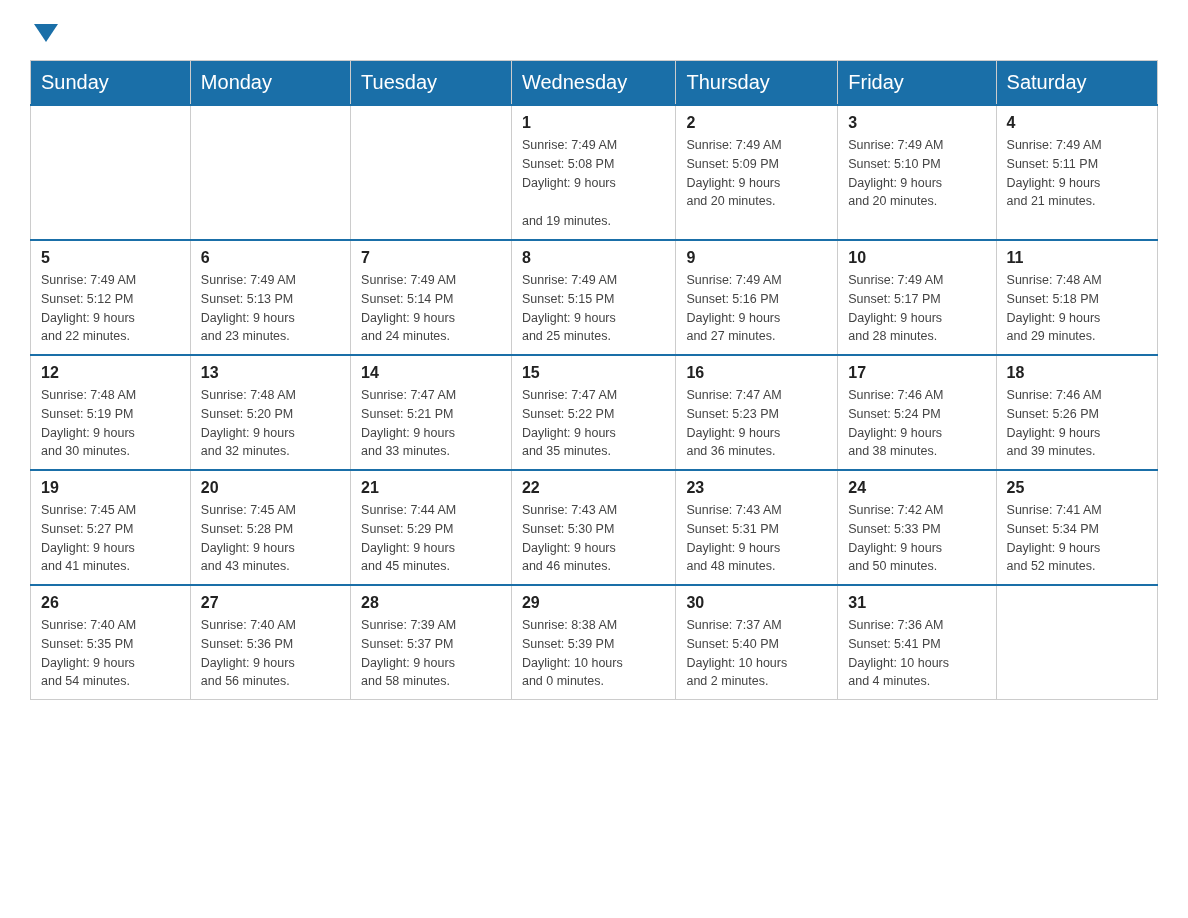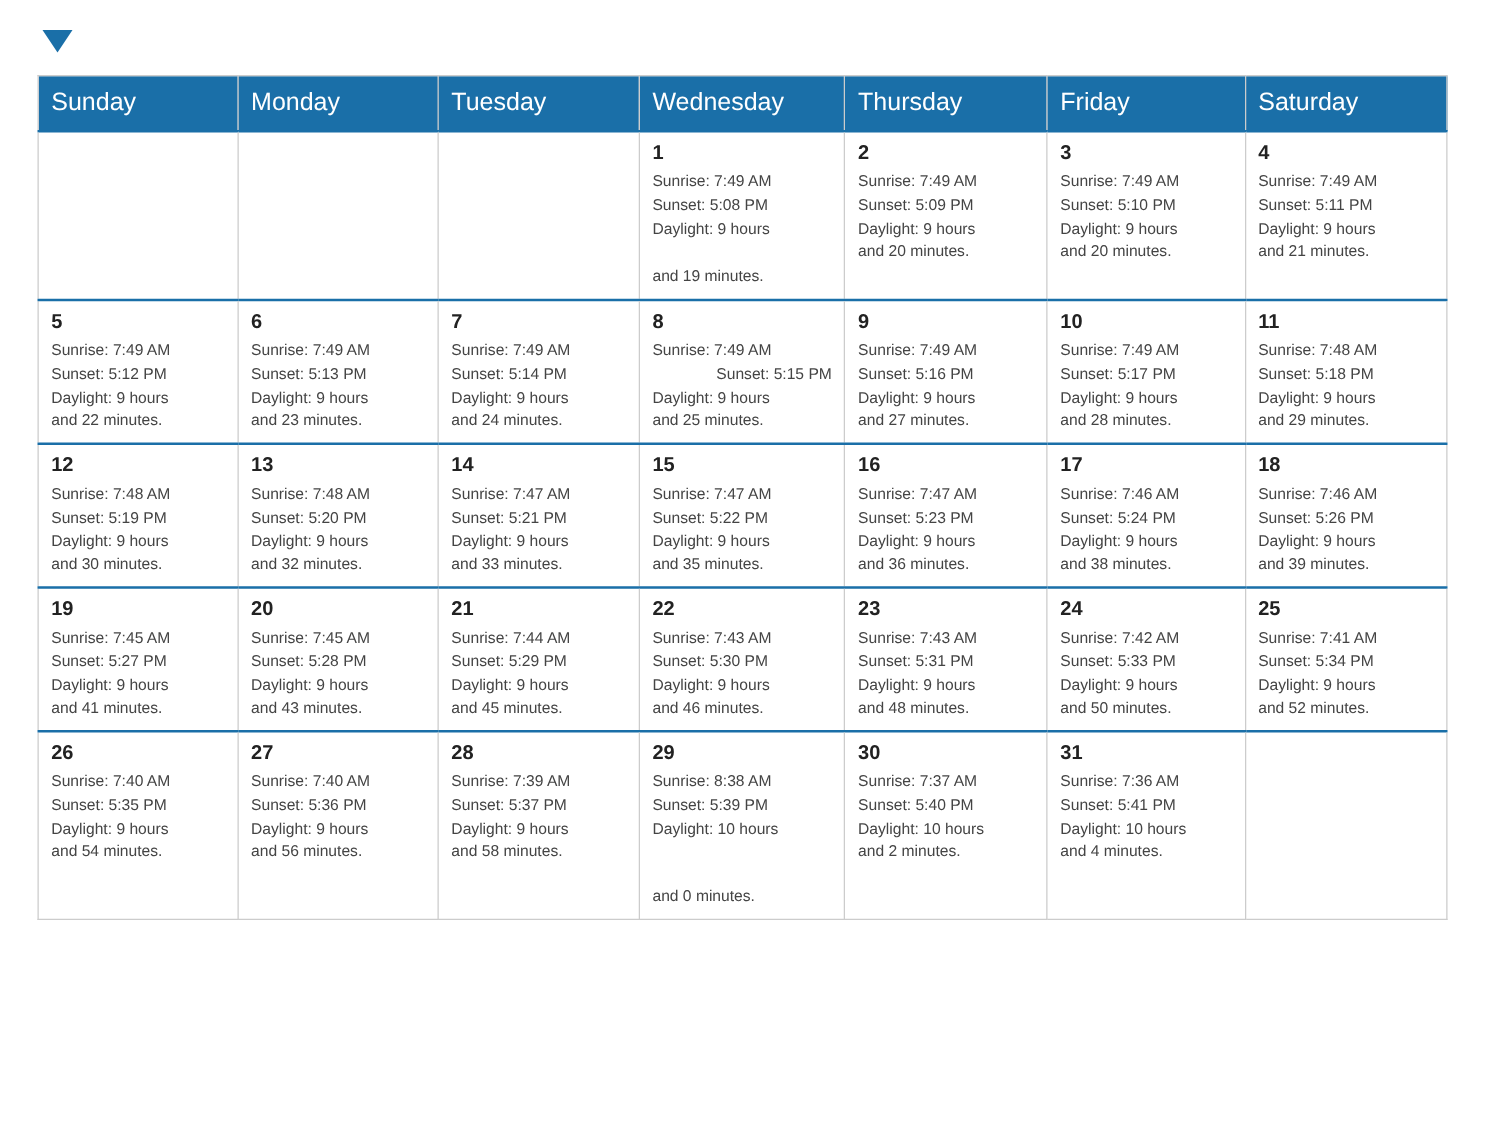--- a/index.html
+++ b/index.html
@@ -197,21 +197,21 @@
             <span style="display: block;">Sunrise: 7:49 AM</span>
             <span style="display: block;">Sunset: 5:14 PM</span>
             <span style="display: block;">Daylight: 9 hours</span>
             <span style="display: block;">and 24 minutes.</span>
           </div>
         </td>
         <td>
           <span class="day-number">8</span>
           <div class="day-info">
             <span style="display: block;">Sunrise: 7:49 AM</span>
-            <span style="display: block; text-align: right;">Sunset: 5:15 PM</span>
+            <span style="display: block;">Sunset: 5:15 PM</span>
             <span style="display: block;">Daylight: 9 hours</span>
             <span style="display: block;">and 25 minutes.</span>
           </div>
         </td>
         <td>
           <span class="day-number">9</span>
           <div class="day-info">
             <span style="display: block;">Sunrise: 7:49 AM</span>
             <span style="display: block;">Sunset: 5:16 PM</span>
             <span style="display: block;">Daylight: 9 hours</span>
@@ -394,21 +394,21 @@
             <span style="display: block;">Daylight: 9 hours</span>
             <span style="display: block;">and 58 minutes.</span>
           </div>
         </td>
         <td>
           <span class="day-number">29</span>
           <div class="day-info">
             <span style="display: block;">Sunrise: 8:38 AM</span>
             <span style="display: block;">Sunset: 5:39 PM</span>
             <span style="display: block;">Daylight: 10 hours</span>
-            <span style="display: block; margin-top: 36px;">and 0 minutes.</span>
+            <span style="display: block;">and 0 minutes.</span>
           </div>
         </td>
         <td>
           <span class="day-number">30</span>
           <div class="day-info">
             <span style="display: block;">Sunrise: 7:37 AM</span>
             <span style="display: block;">Sunset: 5:40 PM</span>
             <span style="display: block;">Daylight: 10 hours</span>
             <span style="display: block;">and 2 minutes.</span>
           </div>

